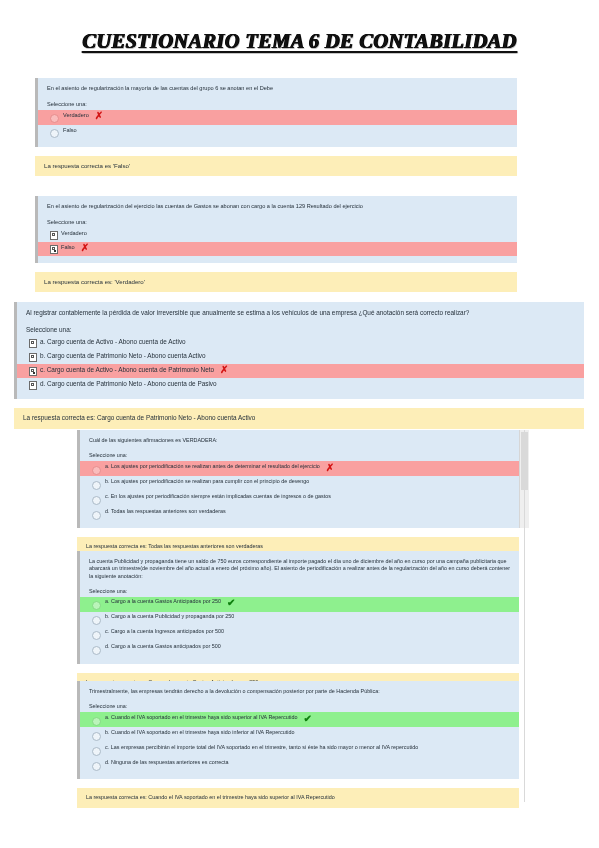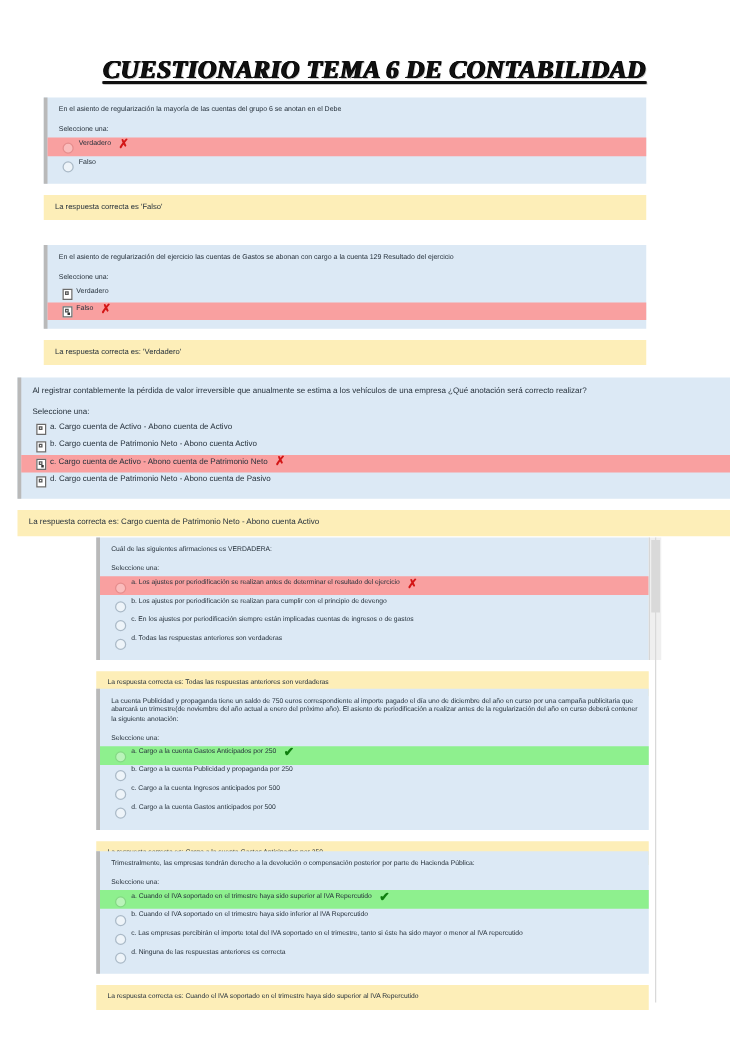--- a/index.html
+++ b/index.html
@@ -17,21 +17,21 @@
     text-align:center;
     font-family:"Liberation Serif", serif;
     font-weight:bold;
     font-style:italic;
     font-size:20.5px;
     letter-spacing:0.3px;
     color:#111111;
     text-decoration:underline;
     text-underline-offset:3px;
     text-decoration-thickness:1.6px;
-    margin:15px;
+    margin:0;
     padding:30px 0 0 0;
     line-height:1.15;
     text-shadow:0.7px 0 0 #000, -0.5px 0 0 #000, 0 0.6px 0 #bdbdbd, 1.2px 0.8px 0 #c9c9c9;
     white-space:nowrap;
   }
 
   
   .qblock{position:absolute;}
   .qbody{
     background:#dce9f5;

